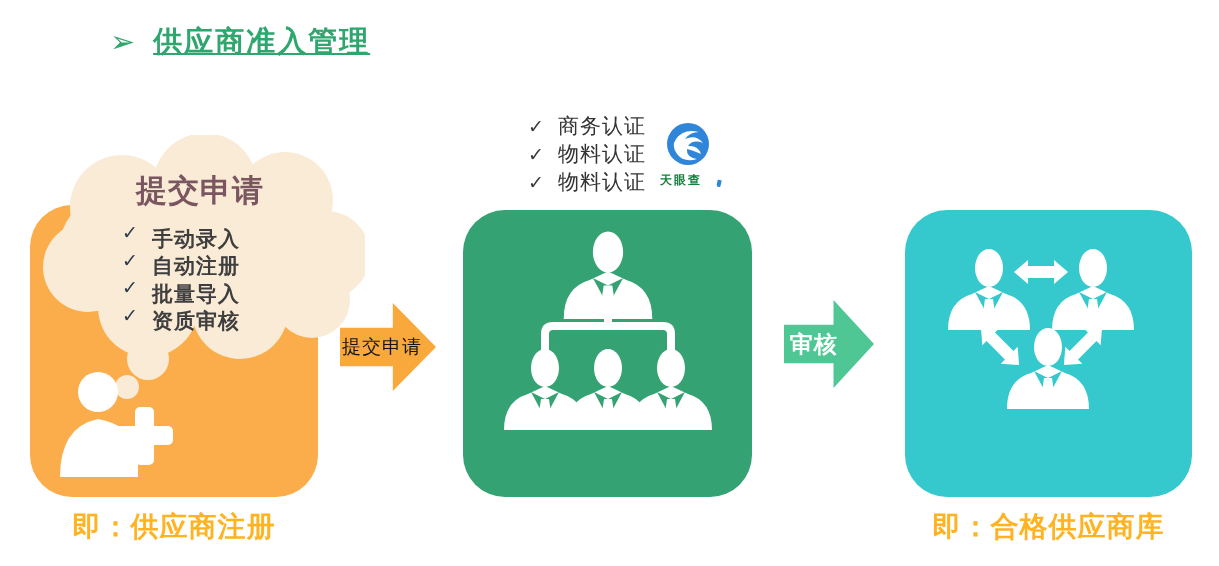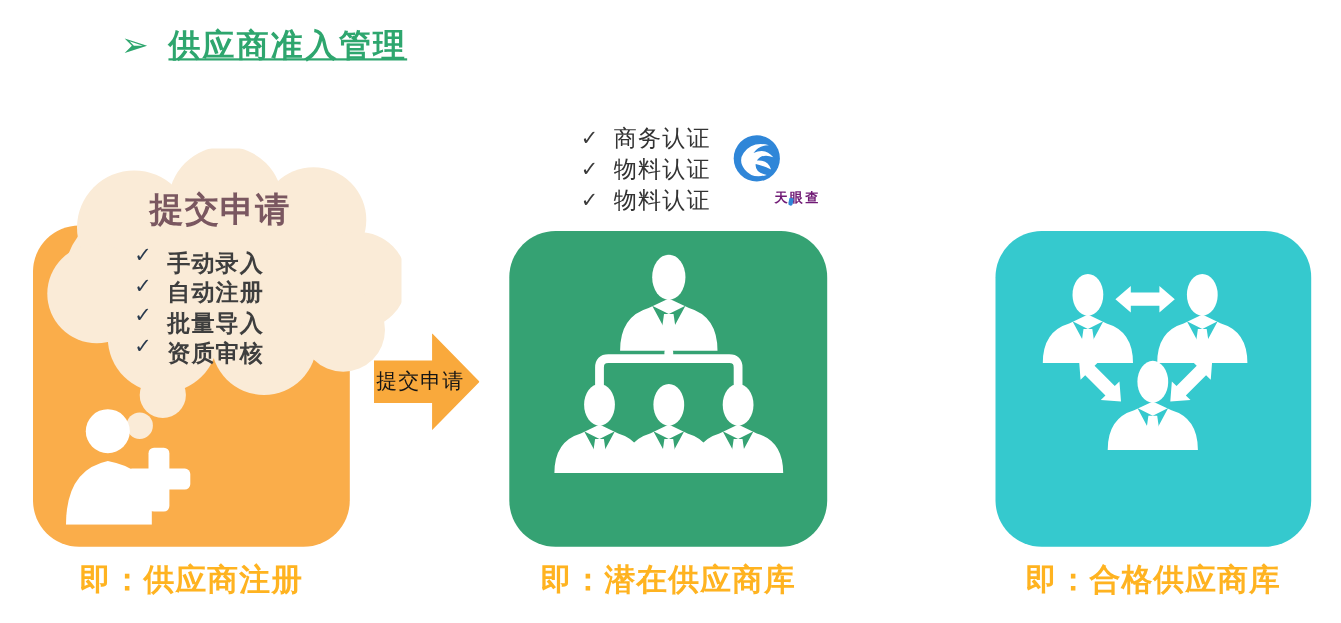--- a/index.html
+++ b/index.html
@@ -47,22 +47,22 @@
   }
   
   .cert-list{position:absolute;left:528px;top:112px;margin:0;padding:0;list-style:none;}
   .cert-list li{display:flex;align-items:center;height:28px;}
   .cert-list .chk{width:30px;font-size:19px;color:#3a3a3a;}
   .cert-list .lbl{font-size:21px;color:#333333;letter-spacing:1px;}
   
   .tyc{position:absolute;left:660px;top:122px;width:64px;height:68px;}
   .tyc svg{position:absolute;left:6px;top:0;}
   .tyc-text{
-    position:absolute;left:0px;top:50px;width:58px;text-align:center;
-    font-size:12px;font-weight:bold;color:#701a75;letter-spacing:2px;white-space:nowrap;margin-left:36px;
+    position:absolute;left:0px;top:50px;width:58px;
+    font-size:12px;font-weight:bold;color:#15803d;letter-spacing:2px;white-space:nowrap;
   }
   .tyc-mark{position:absolute;left:57px;top:58px;width:4px;height:7px;background:#2F86D8;border-radius:1px 1px 3px 3px;transform:rotate(12deg);}
   
   .orgchart{position:absolute;left:463px;top:210px;width:289px;height:288px;}
   .network{position:absolute;left:905px;top:210px;width:287px;height:288px;}
 </style>
 </head>
 <body>
 
 <div class="canvas">
@@ -157,22 +157,24 @@
         <path d="M-14 24 L0 50 L14 24 L0 31 Z" fill="var(--bg)"></path>
         <path d="M-4 31 L4 31 L7 52 L0 60 L-7 52 Z" fill="#fff"></path>
       </g>
     </defs>
     <use href="#pg" transform="translate(145,42) scale(1.08)"></use>
     <path d="M145 110 L145 116 M82 144 L82 124 Q82 116 90 116 L200 116 Q208 116 208 124 L208 144" fill="none" stroke="#ffffff" stroke-width="8" stroke-linecap="round"></path>
     <use href="#pg" transform="translate(82,158)"></use>
     <use href="#pg" transform="translate(145,158)"></use>
     <use href="#pg" transform="translate(208,158)"></use>
   </svg>
-  <div class="caption cap2">即：潜在供应商库</div>
 
+  <div class="arrow arrow2">
+    <span class="arrow-label">审核</span>
+  </div>
 
   <div class="sq sq3"></div>
   <svg class="network" viewBox="0 0 287 288" style="--bg:#35C9CE" aria-hidden="true">
     <defs>
       <g id="pn">
         <ellipse cx="0" cy="0" rx="14" ry="19" fill="#fff"></ellipse>
         <path d="M-41 62 Q-41 33 -17 26 L0 18 L17 26 Q41 33 41 62 Z" fill="#fff"></path>
         <path d="M-14 24 L0 50 L14 24 L0 31 Z" fill="var(--bg)"></path>
         <path d="M-4 31 L4 31 L7 52 L0 60 L-7 52 Z" fill="#fff"></path>
       </g>

